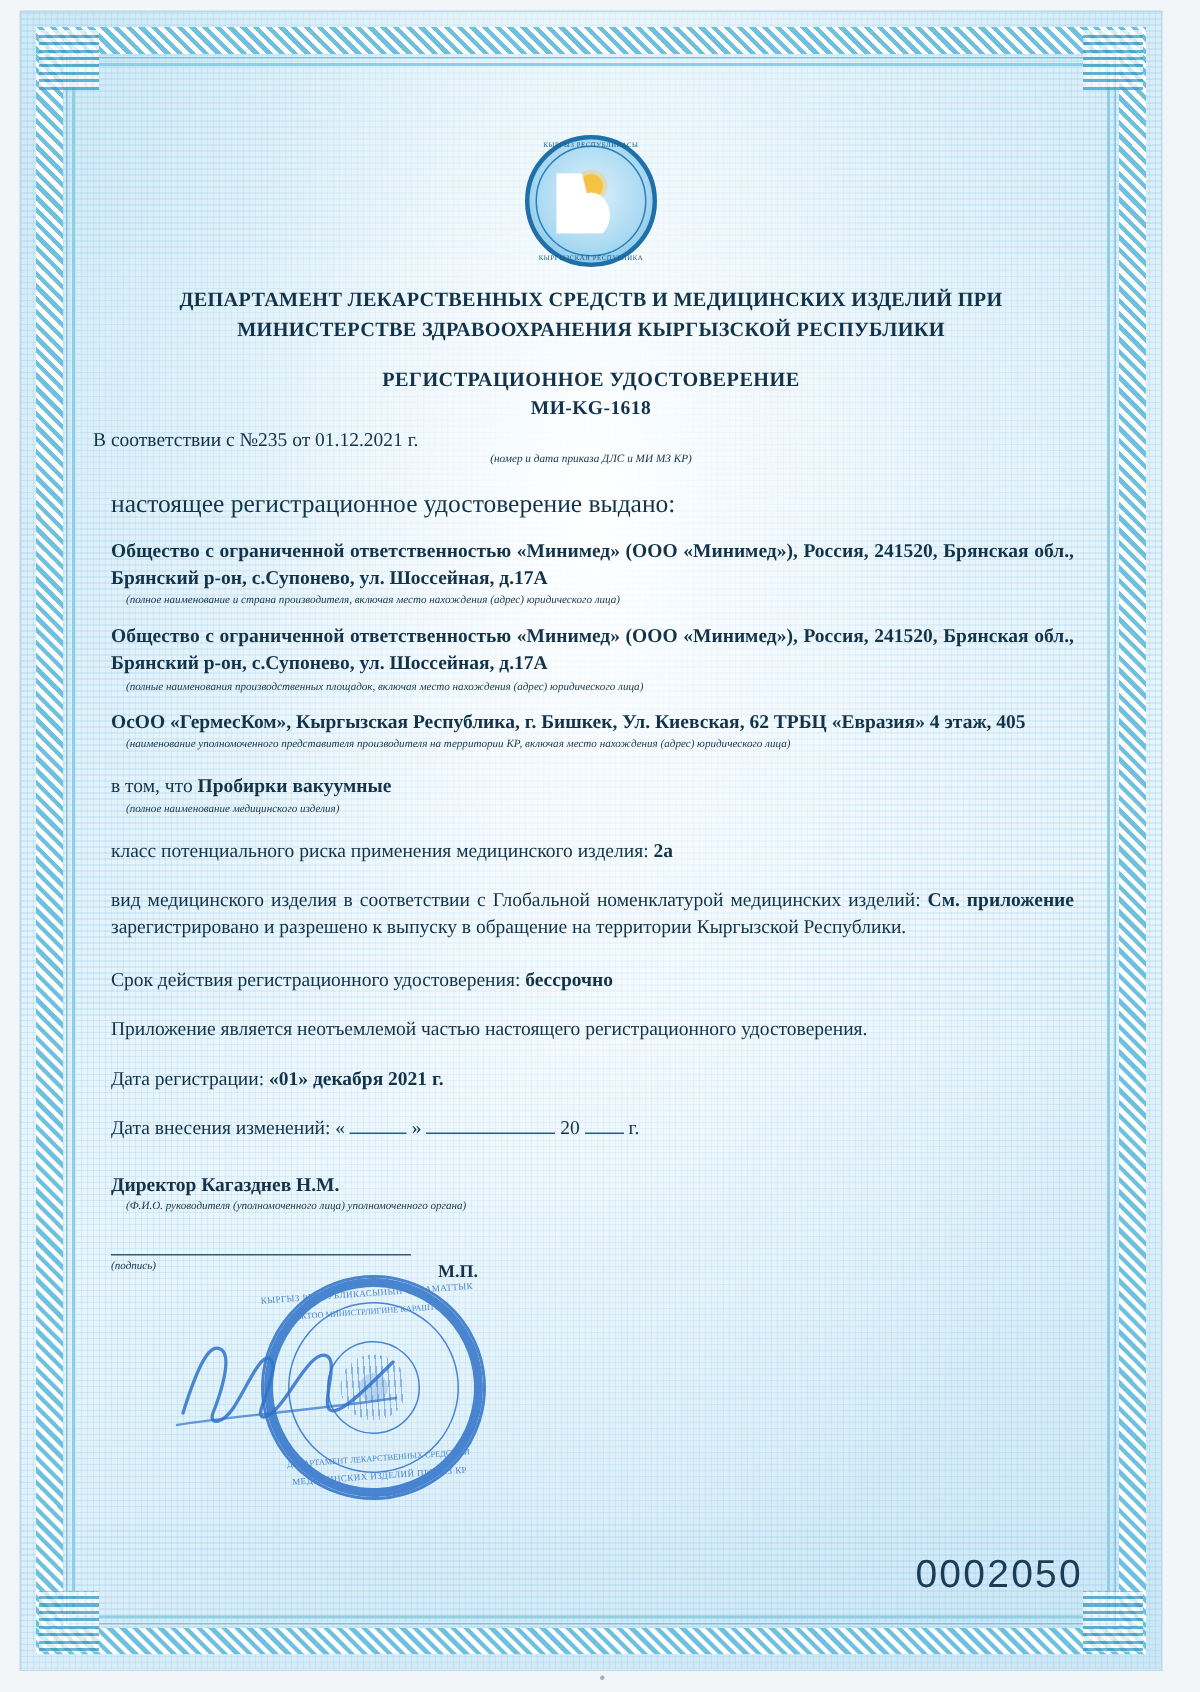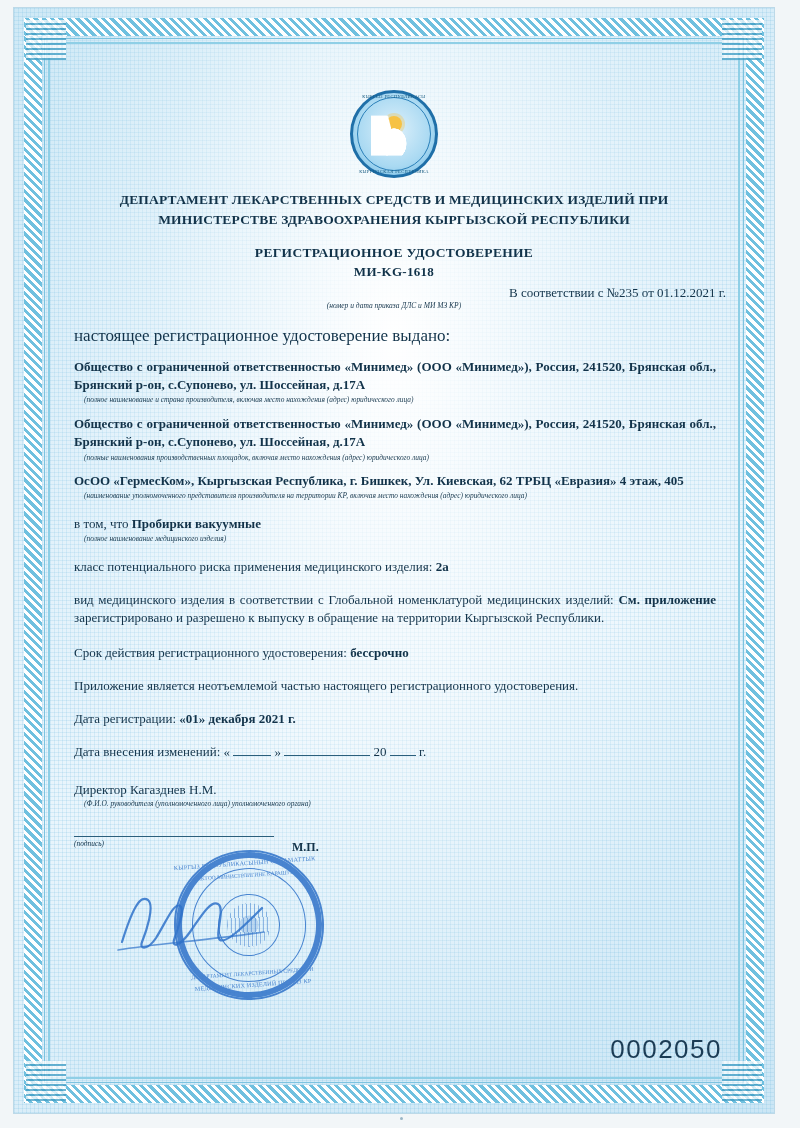--- a/index.html
+++ b/index.html
@@ -148,21 +148,21 @@
     letter-spacing: .3px;
   }
   .doc-number {
     text-align: center;
     font-weight: bold;
     font-size: 13px;
     margin-top: 3px;
     letter-spacing: .3px;
   }
   .accord {
-    text-align: right;
+    text-align: left;
     font-size: 13px;
     margin-top: 5px;
   }
   .accord-note {
     text-align: center;
     font-size: 7.5px;
     font-style: italic;
     margin-top: 0px;
   }
 
@@ -197,21 +197,21 @@
     line-height: 1.45;
     text-align: justify;
     margin-top: 14px;
   }
   .para b { font-weight: bold; }
 
   .spaced { margin-top: 16px; }
 
   .sign-block { margin-top: 20px; position: relative; }
   .director {
-    font-weight: normal;
+    font-weight: bold;
     font-size: 13px;
   }
   .sig-line {
     margin-top: 28px;
     width: 200px;
     border-bottom: 1px solid #2b5f7c;
   }
   .podpis { font-size: 7.4px; font-style: italic; margin-top: 2px; }
   .mp {
     position: absolute;

